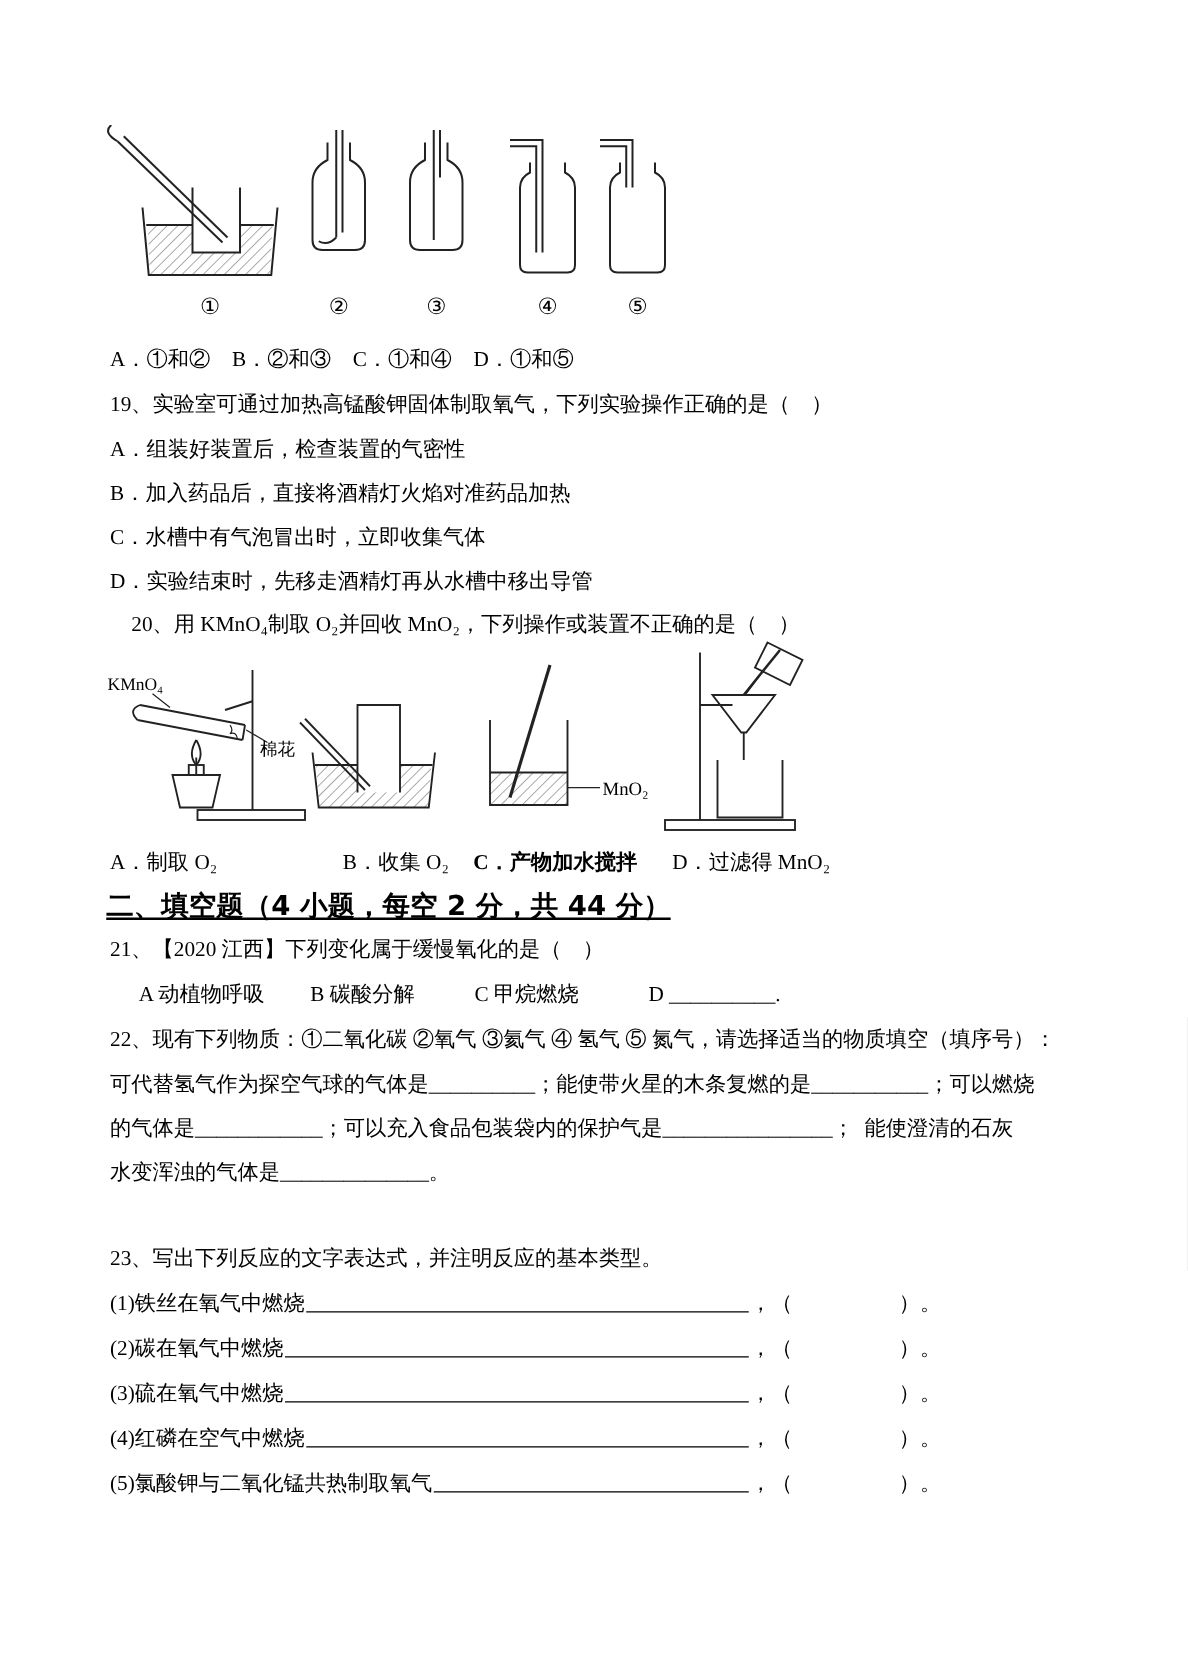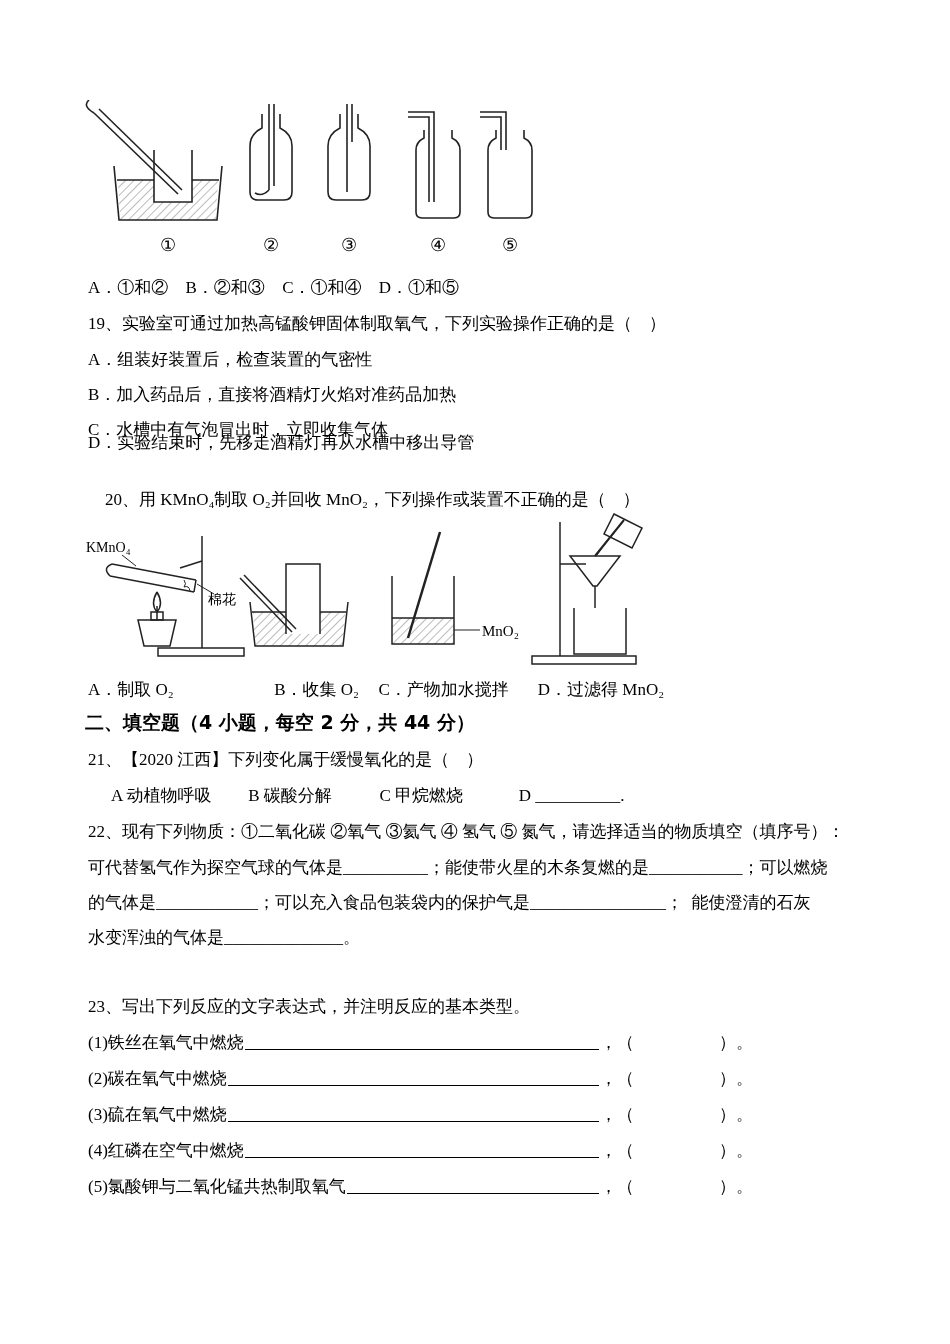--- a/index.html
+++ b/index.html
@@ -14,29 +14,30 @@
     font-family: "Liberation Serif", "DejaVu Serif", serif;
     font-size: 17px;
     overflow: hidden;
   }
   .abs { position: absolute; }
   .t { white-space: pre-wrap; }
   .opt-row span { display: inline-block; white-space: pre; }
   .sec-title {
     font-family: "DejaVu Sans", "Liberation Sans", sans-serif;
     font-weight: bold;
-    font-size: 19px;
+    font-size: 22px;
     white-space: pre;
+    text-decoration: underline;
   }
   .fill-line { display: flex; align-items: flex-end; width: 665px; }
   .fill-line .pre { white-space: pre; }
   .fill-line .blank { flex: 1; border-bottom: 1px solid #000; height: 0; margin: 0 1px 4px 1px; }
   .fill-line .suf { white-space: pre; }
   svg text { font-family: "Liberation Serif", "DejaVu Serif", serif; fill: #000; }
-  .w182 { width: 182px; } .w100 { width: 100px; } .w155 { width: 155px; }
+  .w182 { width: 182px; } .w100 { width: 100px; } .w155 { width: 155px; font-weight: bold; }
   .w133 { width: 133px; } .w127 { width: 127px; } .w135 { width: 135px; }
   .mr12 { margin-right: 13px; }
 </style>
 </head>
 <body>
 
 <div class="page">
 
   <svg class="abs" style="left:78px; top:100px;" width="475" height="158" viewBox="0 0 475 158">
     <defs>
@@ -90,21 +91,21 @@
     <span class="mr12">A．①和②</span>
     <span class="mr12">B．②和③</span>
     <span class="mr12">C．①和④</span>
     <span>D．①和⑤</span>
   </div>
 
   <div class="abs t" style="left:88px; top:312px;">19、实验室可通过加热高锰酸钾固体制取氧气，下列实验操作正确的是（    ）</div>
   <div class="abs t" style="left:88px; top:348px;">A．组装好装置后，检查装置的气密性</div>
   <div class="abs t" style="left:88px; top:383px;">B．加入药品后，直接将酒精灯火焰对准药品加热</div>
   <div class="abs t" style="left:88px; top:418px;">C．水槽中有气泡冒出时，立即收集气体</div>
-  <div class="abs t" style="left:88px; top:431px;font-family:Liberation Serif, serif;">D．实验结束时，先移走酒精灯再从水槽中移出导管</div>
+  <div class="abs t" style="left:88px; top:453px;font-family:Liberation Serif, serif;">D．实验结束时，先移走酒精灯再从水槽中移出导管</div>
 
   <div class="abs t" style="left:88px; top:488px;margin-left:17px;">20、用 KMnO₄制取 O₂并回收 MnO₂，下列操作或装置不正确的是（    ）</div>
 
   <svg class="abs" style="left:80px; top:506px;" width="580" height="172" viewBox="0 0 580 172">
 
     <g stroke="#222" fill="none" stroke-width="1.5">
       <line x1="122" y1="30" x2="122" y2="142"></line>
       <rect x="78" y="142" width="86" height="8"></rect>
       <line x1="122" y1="55" x2="100" y2="62"></line>
       <path d="M32,58 Q22,62 30,70"></path>

